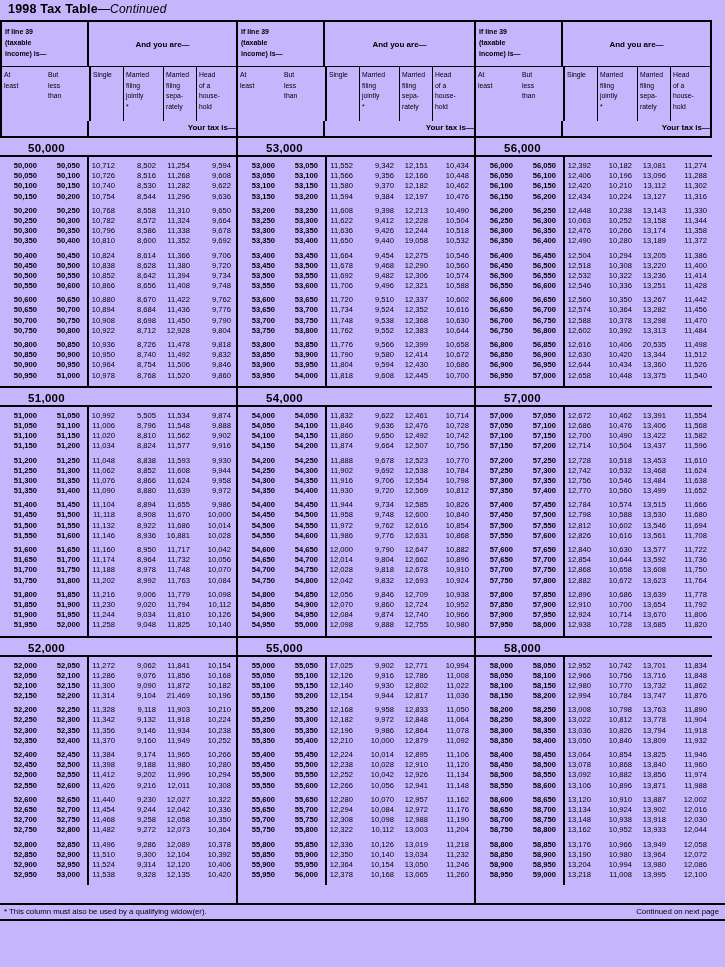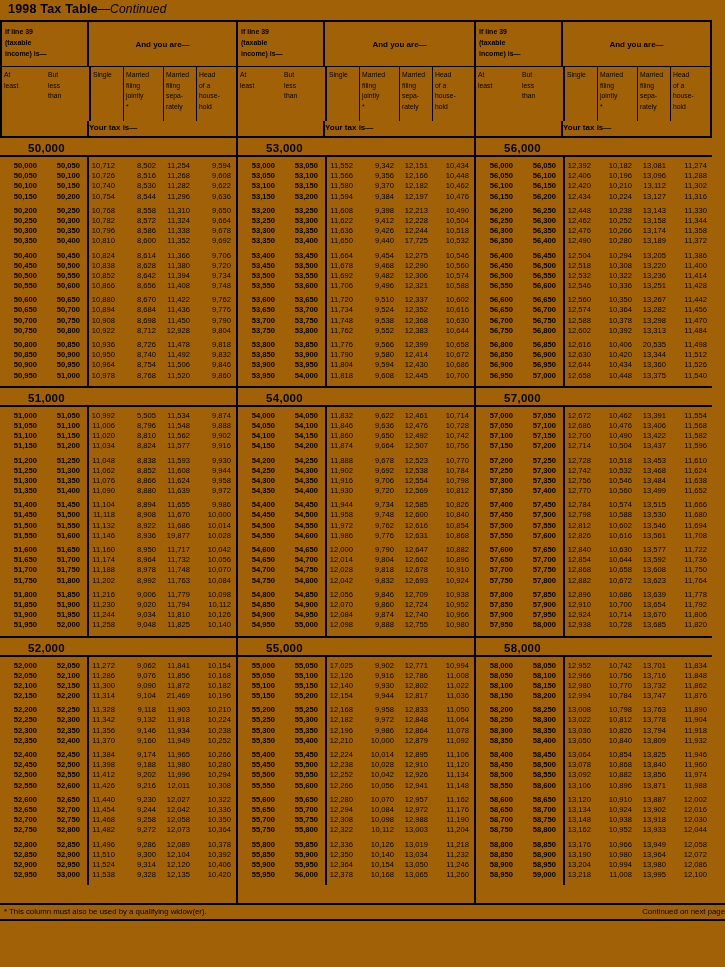--- a/index.html
+++ b/index.html
@@ -1,18 +1,18 @@
 <!DOCTYPE html>
 <html><head>
 <meta charset="utf-8">
 <style>
   * { box-sizing: border-box; margin: 0; padding: 0; }
   html,body { background:#fff; }
   body { width:725px; height:967px; position:relative; font-family:"Liberation Sans",sans-serif; color:#000; }
-  .page { position:absolute; inset:0; background:#a16207; }
+  .page { position:absolute; inset:0; background:#c4b5fd; }
 
   .title { position:absolute; top:2px; left:8px; font-size:12.5px; font-weight:bold; letter-spacing:.2px; }
   .title .cont { font-style:italic; font-weight:normal; font-size:12px; }
 
   .cols { position:absolute; top:20px; left:0; width:712px; height:883px; border-top:2px solid #000; display:flex; overflow:hidden; }
   .block { flex:1 1 0; min-width:0; }
   .block + .block { border-left:2px solid #000; }
 
   .hdr-a { display:grid; grid-template-columns:87px 1fr; height:45px; border-bottom:1px solid #000; }
   .block:first-child .hdr-a, .block:first-child .hdr-b, .block:first-child .hdr-c { border-left:2px solid #000; }
@@ -20,37 +20,37 @@
   .hdr-income { border-right:2px solid #000; padding:4px 3px; font-size:7px; font-weight:bold; white-space:pre-line; line-height:1.6; }
   .hdr-andyou { display:flex; align-items:center; justify-content:center; font-size:8px; font-weight:bold; }
 
   .hdr-b { display:grid; grid-template-columns:44px 43px 34px 40px 33px 40px; height:54px; }
   .hdr-b .hcell { padding:3px 2px; font-size:6.8px; line-height:1.55; white-space:pre-line; }
   .hdr-b .hb2 { border-left:2px solid #000; }
   .hdr-b .hb3, .hdr-b .hb4, .hdr-b .hb5 { border-left:1px solid #000; }
 
   .hdr-c { display:grid; grid-template-columns:87px 1fr; height:15px; }
   .hdr-c .spacer { border-right:2px solid #000; }
-  .hdr-c .yourtax { text-align:left; font-size:8px; font-weight:bold; line-height:13px; }
+  .hdr-c .yourtax { text-align:right; font-size:8px; font-weight:bold; line-height:13px; }
 
   .band { border-top:2px solid #000; border-bottom:2px solid #000; height:21px; line-height:20px; font-weight:bold; font-size:11.5px; padding-left:28px; letter-spacing:.3px; }
   .rows { position:relative; padding:4px 0 5px; }
   .rows::before { content:""; position:absolute; left:87px; top:0; bottom:0; width:2px; background:#000; }
 
   .tr { display:grid; grid-template-columns:44px 43px 34px 40px 33px 40px; height:10.2px; line-height:10.2px; font-size:7.6px; }
   .tr:nth-child(4n+1):not(:first-child) { margin-top:4px; }
   .tr span { text-align:right; overflow:hidden; }
   .c0 { font-weight:bold; padding-right:7px; }
   .c1 { font-weight:bold; padding-right:7px; }
   .c2 { padding-right:6px; }
   .c3 { padding-right:5px; }
   .c4 { padding-right:4px; }
   .c5 { padding-right:3px; }
 
-  .footer { position:absolute; top:903px; left:0; width:725px; border-top:2px solid #000; border-bottom:2px solid #000; display:flex; justify-content:space-between; align-items:flex-start; padding:2px 0 3px 4px; }
+  .footer { position:absolute; top:903px; left:0; width:725px; border-top:2px solid #000; border-bottom:2px solid #000; display:flex; justify-content:space-between; align-items:flex-start; padding:2px 6px 3px 4px; }
   .footnote { font-size:7.8px; }
   .continued { font-size:7.8px; }
 </style>
 </head>
 <body>
 
 <div class="page">
   <div class="title">
     <span>1998 Tax Table</span><span class="cont">—Continued</span>
   </div>
@@ -338,21 +338,21 @@
             <span class="c2">11,132</span>
             <span class="c3">8,922</span>
             <span class="c4">11,686</span>
             <span class="c5">10,014</span>
           </div>
           <div class="tr">
             <span class="c0">51,550</span>
             <span class="c1">51,600</span>
             <span class="c2">11,146</span>
             <span class="c3">8,936</span>
-            <span class="c4">19,877</span>
+            <span class="c4">16,881</span>
             <span class="c5">10,028</span>
           </div>
           <div class="tr">
             <span class="c0">51,600</span>
             <span class="c1">51,650</span>
             <span class="c2">11,160</span>
             <span class="c3">8,950</span>
             <span class="c4">11,717</span>
             <span class="c5">10,042</span>
           </div>
@@ -664,21 +664,21 @@
             <span class="c2">11,636</span>
             <span class="c3">9,426</span>
             <span class="c4">12,244</span>
             <span class="c5">10,518</span>
           </div>
           <div class="tr">
             <span class="c0">53,350</span>
             <span class="c1">53,400</span>
             <span class="c2">11,650</span>
             <span class="c3">9,440</span>
-            <span class="c4">17,725</span>
+            <span class="c4">19,058</span>
             <span class="c5">10,532</span>
           </div>
           <div class="tr">
             <span class="c0">53,400</span>
             <span class="c1">53,450</span>
             <span class="c2">11,664</span>
             <span class="c3">9,454</span>
             <span class="c4">12,275</span>
             <span class="c5">10,546</span>
           </div>
@@ -1167,21 +1167,21 @@
             <span class="c0">56,200</span>
             <span class="c1">56,250</span>
             <span class="c2">12,448</span>
             <span class="c3">10,238</span>
             <span class="c4">13,143</span>
             <span class="c5">11,330</span>
           </div>
           <div class="tr">
             <span class="c0">56,250</span>
             <span class="c1">56,300</span>
-            <span class="c2">12,462</span>
+            <span class="c2">10,063</span>
             <span class="c3">10,252</span>
             <span class="c4">13,158</span>
             <span class="c5">11,344</span>
           </div>
           <div class="tr">
             <span class="c0">56,300</span>
             <span class="c1">56,350</span>
             <span class="c2">12,476</span>
             <span class="c3">10,266</span>
             <span class="c4">13,174</span>

